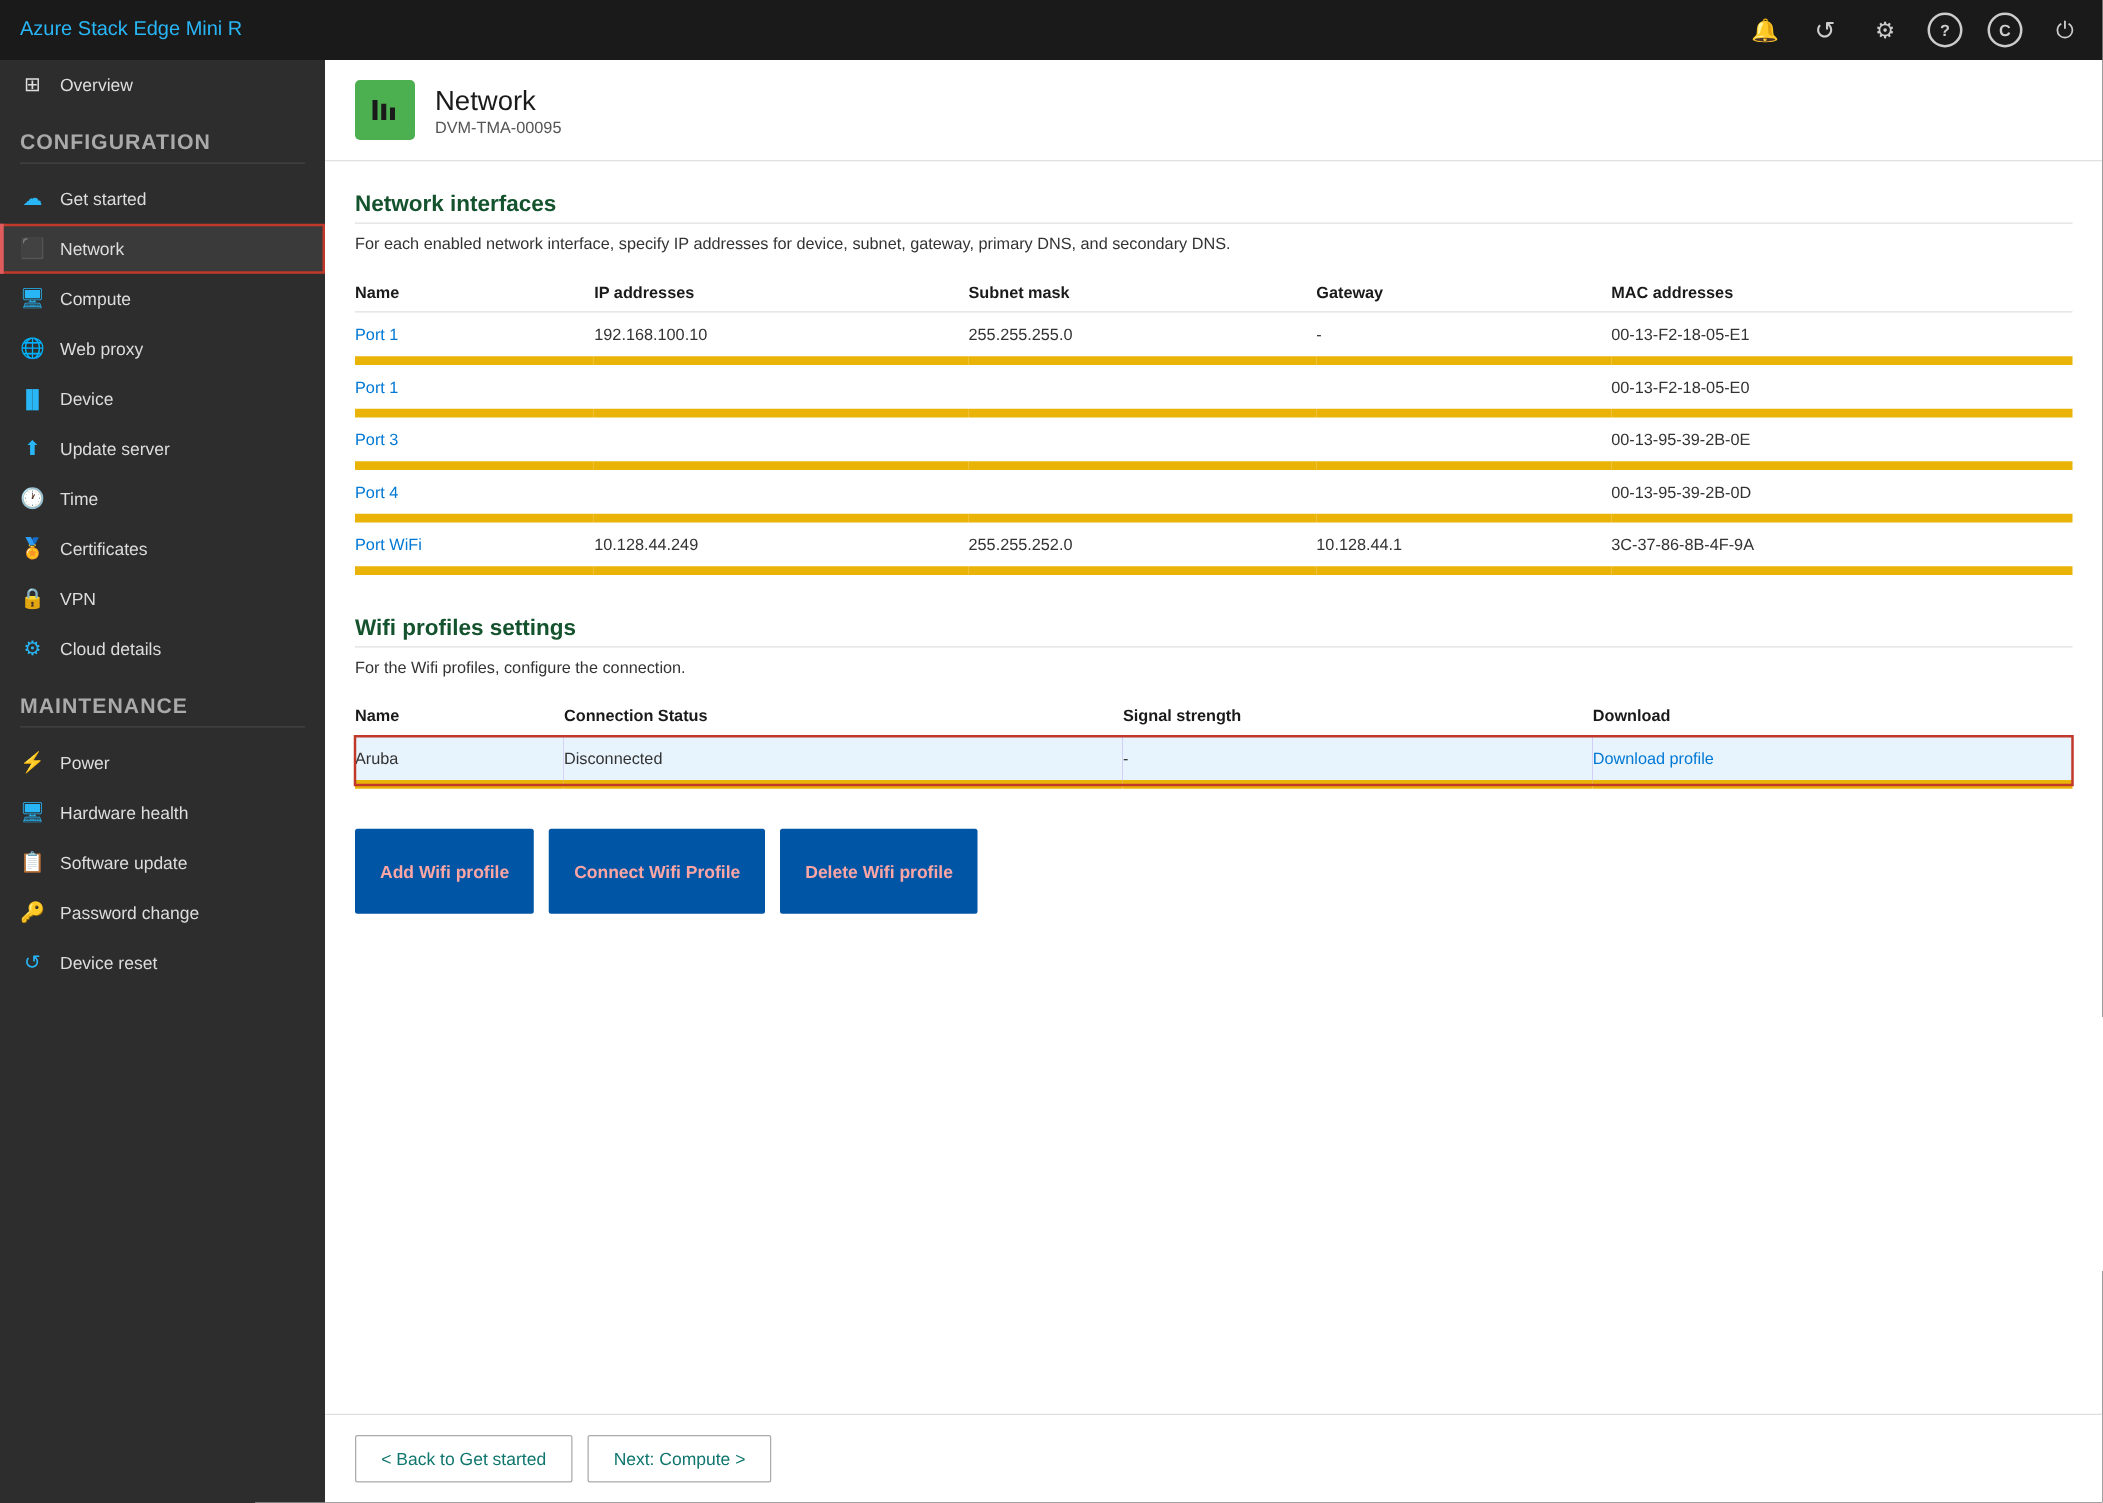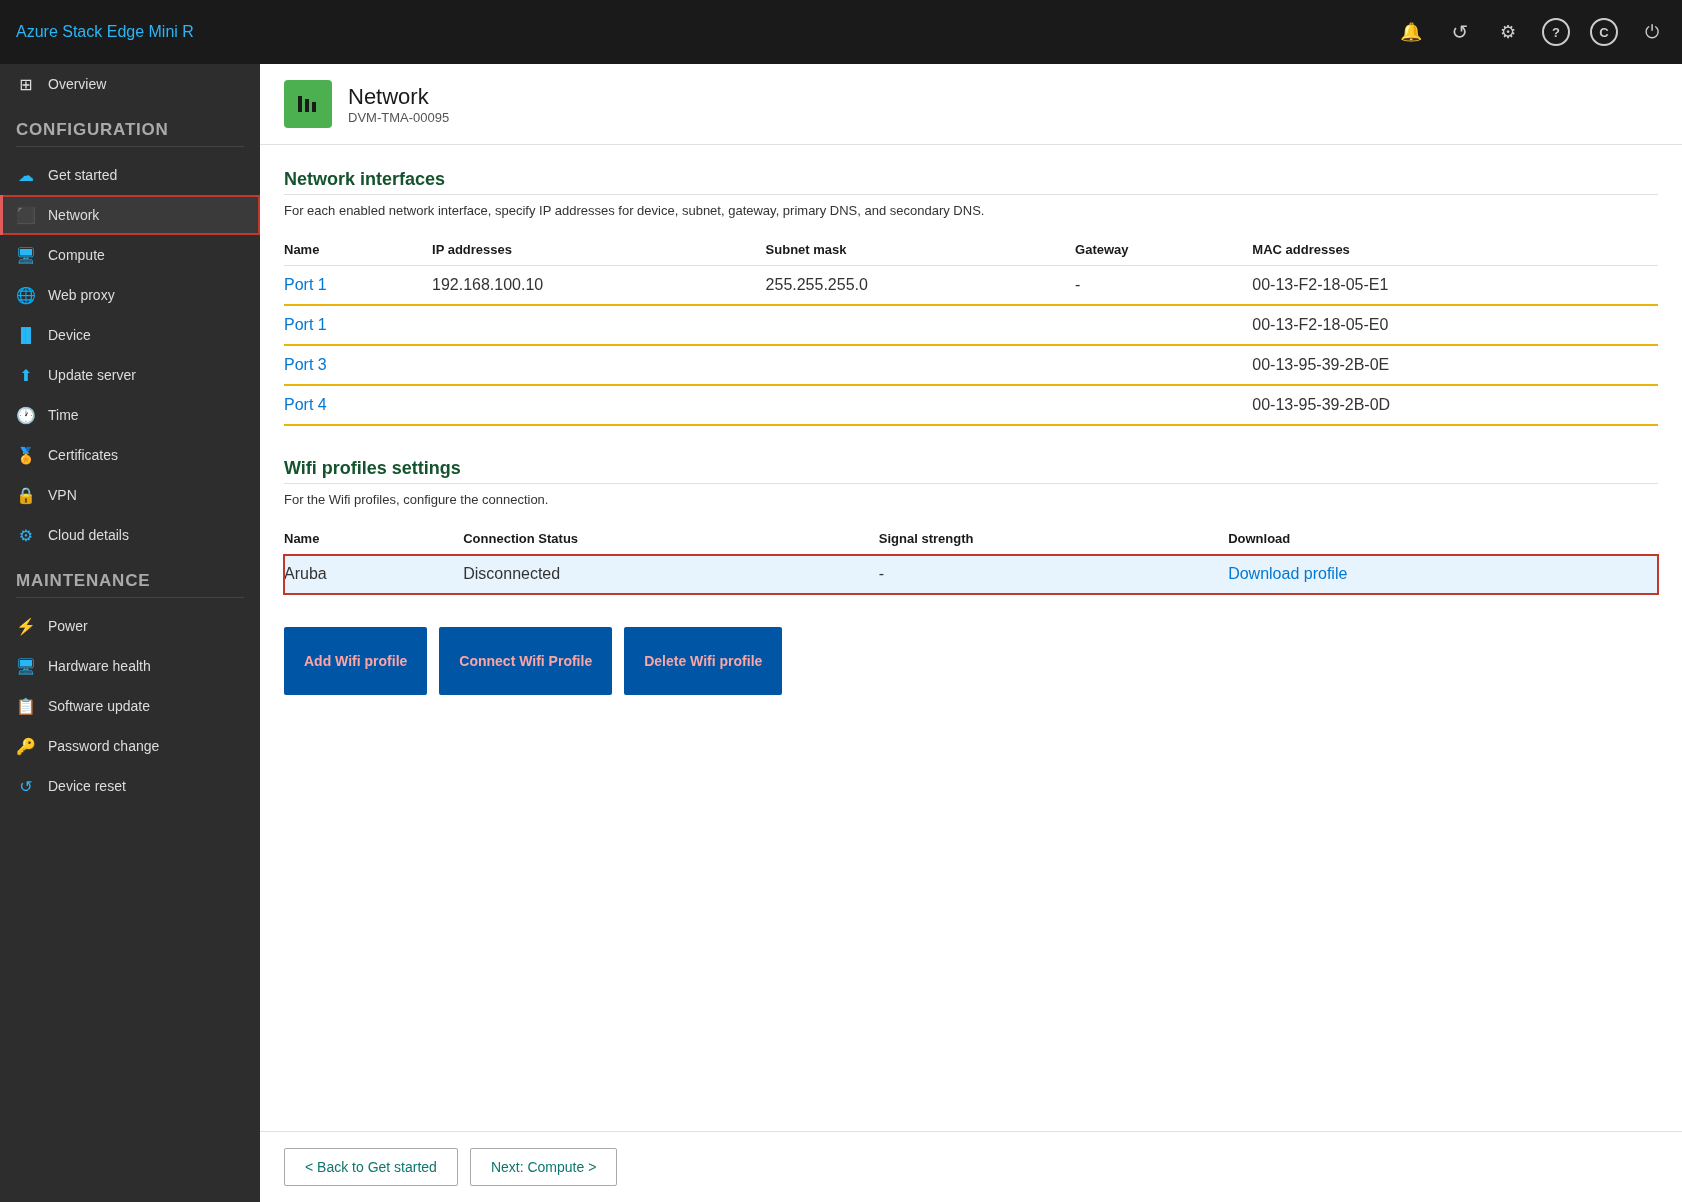--- a/index.html
+++ b/index.html
@@ -4,21 +4,21 @@
   <style>
     * { box-sizing: border-box; margin: 0; padding: 0; }
     body { font-family: 'Segoe UI', Arial, sans-serif; font-size: 14px; background: #1a1a1a; color: #fff; display: flex; flex-direction: column; height: 100vh; overflow: hidden; }
 
     
     .topbar {
       background: #1a1a1a;
       display: flex;
       align-items: center;
       padding: 0 16px;
-      height: 64px;
+      height: 48px;
       flex-shrink: 0;
     }
     .topbar-title {
       color: #29b6f6;
       font-size: 16px;
       font-weight: 400;
       flex: 1;
     }
     .topbar-icons {
       display: flex;
@@ -174,22 +174,22 @@
     th {
       text-align: left;
       font-weight: 600;
       font-size: 13px;
       color: #1a1a1a;
       padding: 8px 12px 8px 0;
       border-bottom: 1px solid #e0e0e0;
     }
     td {
       padding: 10px 12px 10px 0;
-      border-bottom: 2px solid #eab308;
-      font-size: 16px;
+      border-bottom: 7px solid #eab308;
+      font-size: 13px;
       color: #333;
       vertical-align: middle;
     }
     td.link-cell {
       color: #0078d4;
       cursor: pointer;
     }
 
     
     .button-row {
@@ -399,20 +399,27 @@
     <td></td>
     <td>00-13-95-39-2B-0E</td>
   </tr>
               <tr>
     <td class="link-cell">Port 4</td>
     <td></td>
     <td></td>
     <td></td>
     <td>00-13-95-39-2B-0D</td>
   </tr>
+              <tr>
+    <td class="link-cell">Port WiFi</td>
+    <td>10.128.44.249</td>
+    <td>255.255.252.0</td>
+    <td>10.128.44.1</td>
+    <td>3C-37-86-8B-4F-9A</td>
+  </tr>
             </tbody>
         </table>
       </div>
 
       <div class="wifi-section">
         <div class="section-title">Wifi profiles settings</div>
         <div class="section-divider"></div>
         <div class="section-desc">For the Wifi profiles, configure the connection.</div>
 
         <table>

